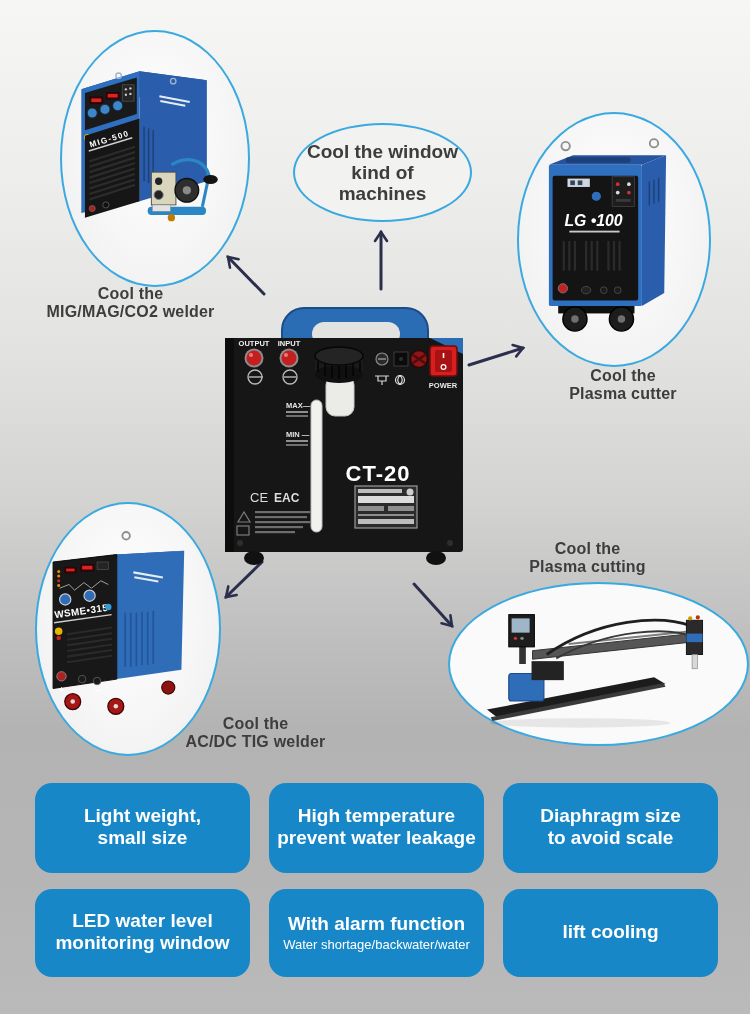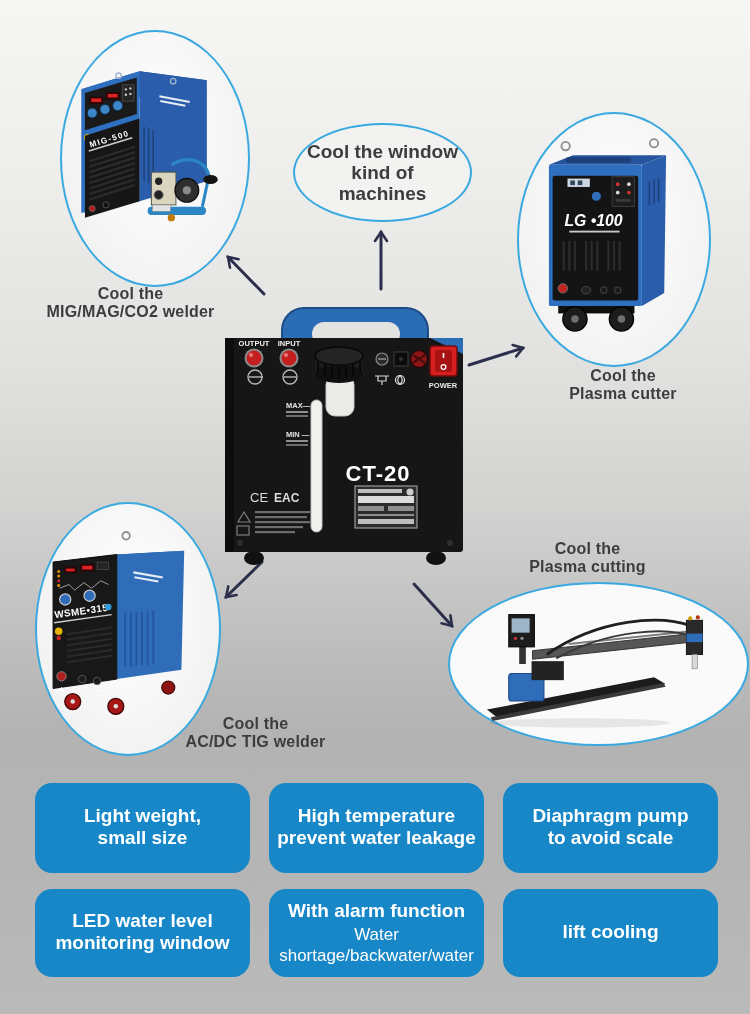--- a/index.html
+++ b/index.html
@@ -34,21 +34,21 @@
     position:absolute; left:35px; top:783px;
     display:grid; grid-template-columns:215px 215px 215px; grid-template-rows:90px 88px;
     column-gap:19px; row-gap:16px;
   }
   .feature-box{
     background:#1787c8; border-radius:17px; color:#ffffff;
     display:flex; flex-direction:column; align-items:center; justify-content:center;
     text-align:center; padding:4px 6px; box-sizing:border-box;
   }
   .f-line{font-weight:700; font-size:19px; line-height:1.18;}
-  .f-sub{font-weight:400; font-size:17px; line-height:1.25; margin-top:2px;}
+  .f-sub{font-weight:400; font-size:13px; line-height:1.25; margin-top:2px;}
   svg text{font-family:"Liberation Sans", sans-serif;}
 </style>
 </head>
 <body>
 
 <div class="stage">
 
   <svg class="arrows" width="750" height="1014">
     <defs>
       <marker id="ah" markerWidth="18" markerHeight="18" refX="11" refY="8" orient="auto" markerUnits="userSpaceOnUse">
@@ -410,21 +410,21 @@
       <div class="f-line">small size</div>
       <div class="f-line"></div>
       <div class="f-sub"></div>
     </div>
     <div class="feature-box">
       <div class="f-line">High temperature</div>
       <div class="f-line">prevent water leakage</div>
       <div class="f-sub"></div>
     </div>
     <div class="feature-box">
-      <div class="f-line">Diaphragm pump</div>
+      <div class="f-line">Diaphragm size</div>
       <div class="f-line">to avoid scale</div>
       <div class="f-line"></div>
       <div class="f-sub"></div>
     </div>
     <div class="feature-box">
       <div class="f-line">LED water level</div>
       <div class="f-line">monitoring window</div>
       <div class="f-line"></div>
       <div class="f-sub"></div>
     </div>

